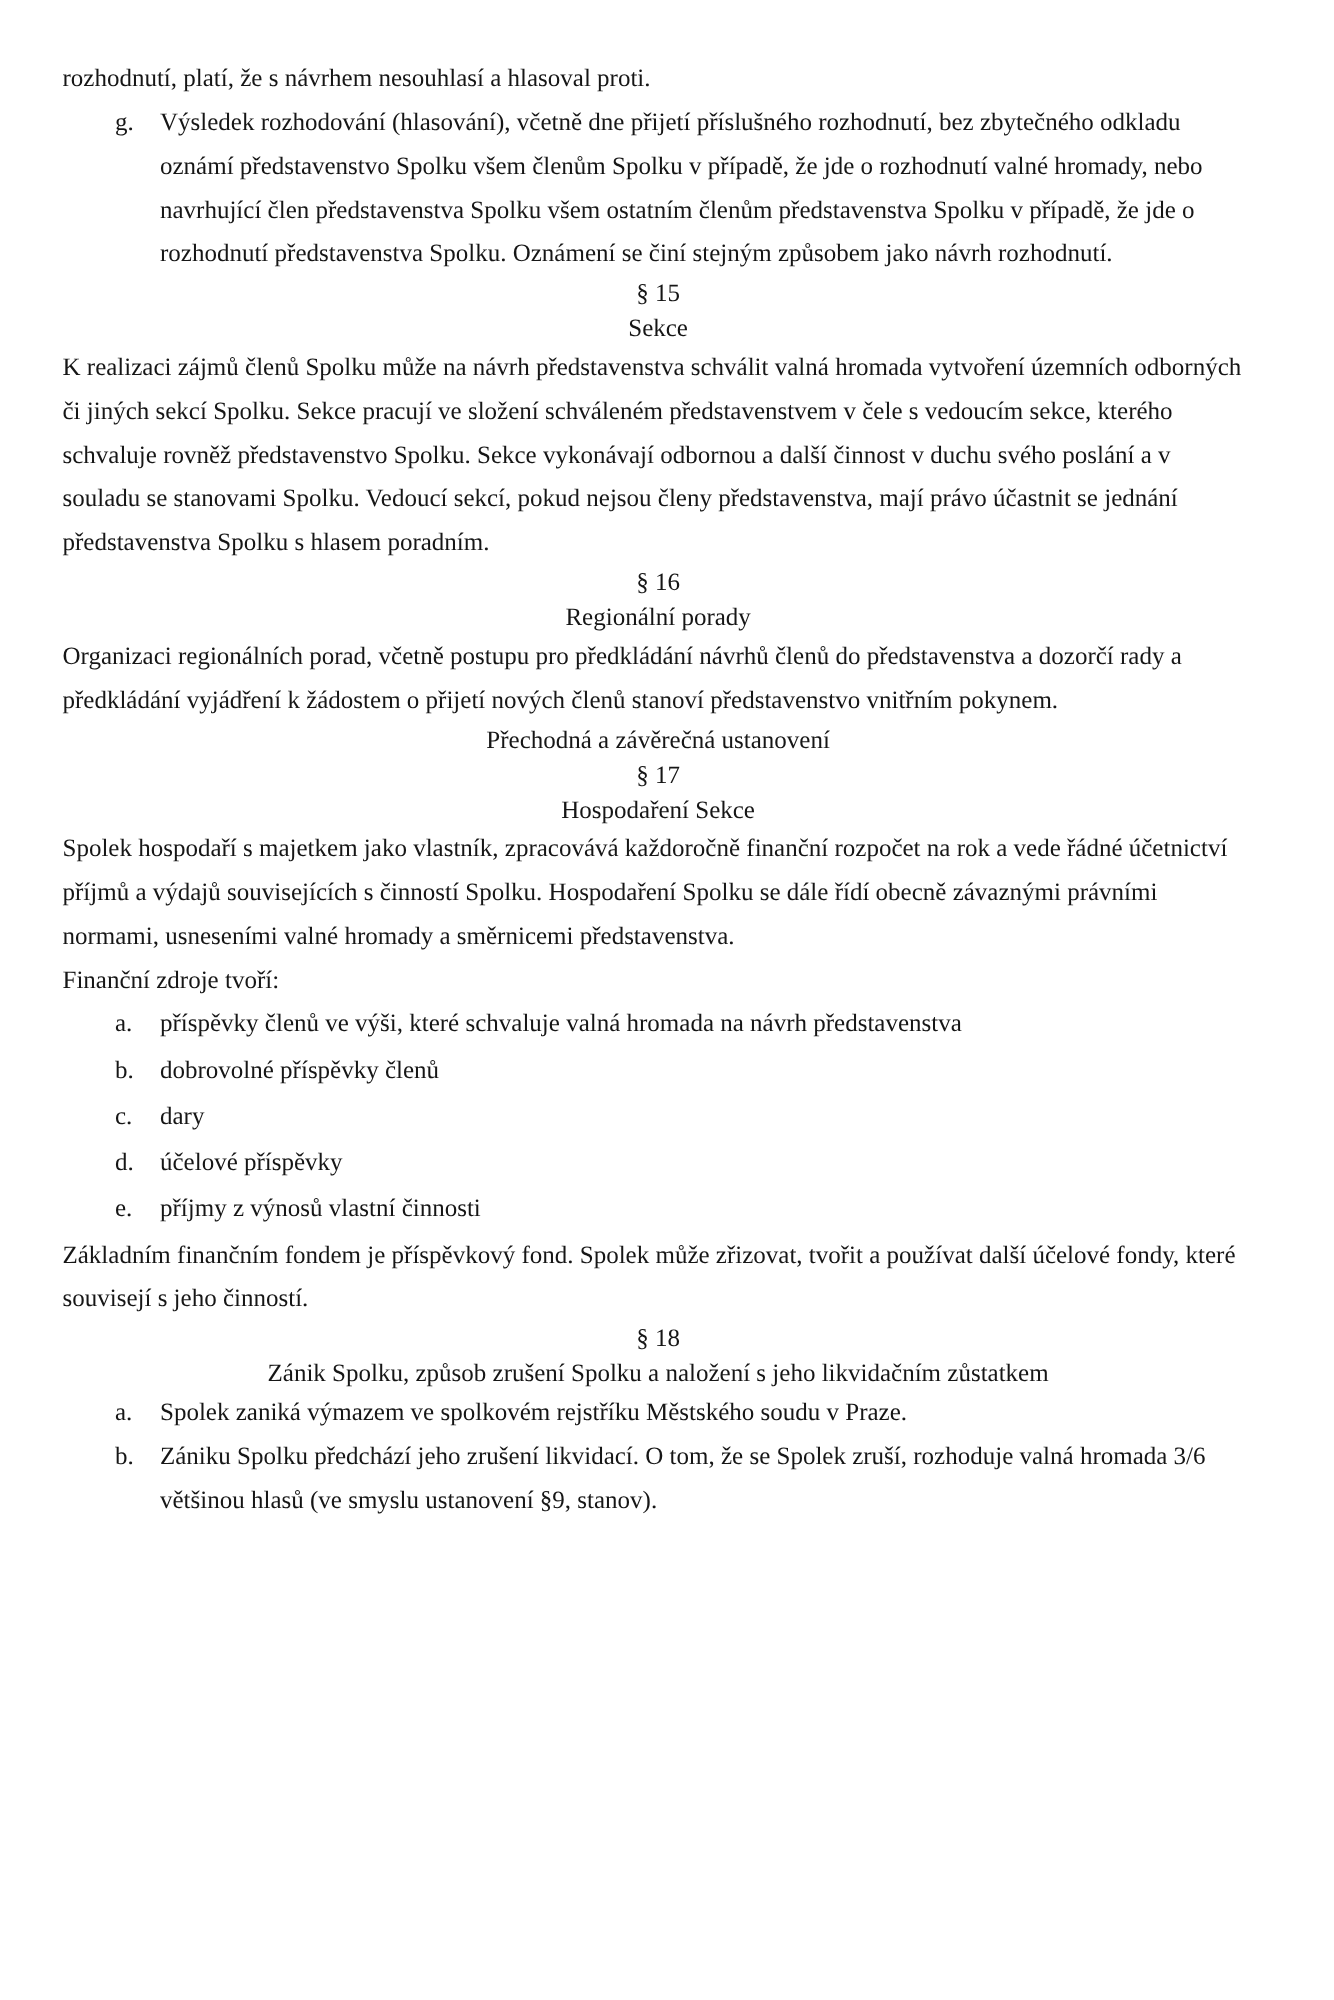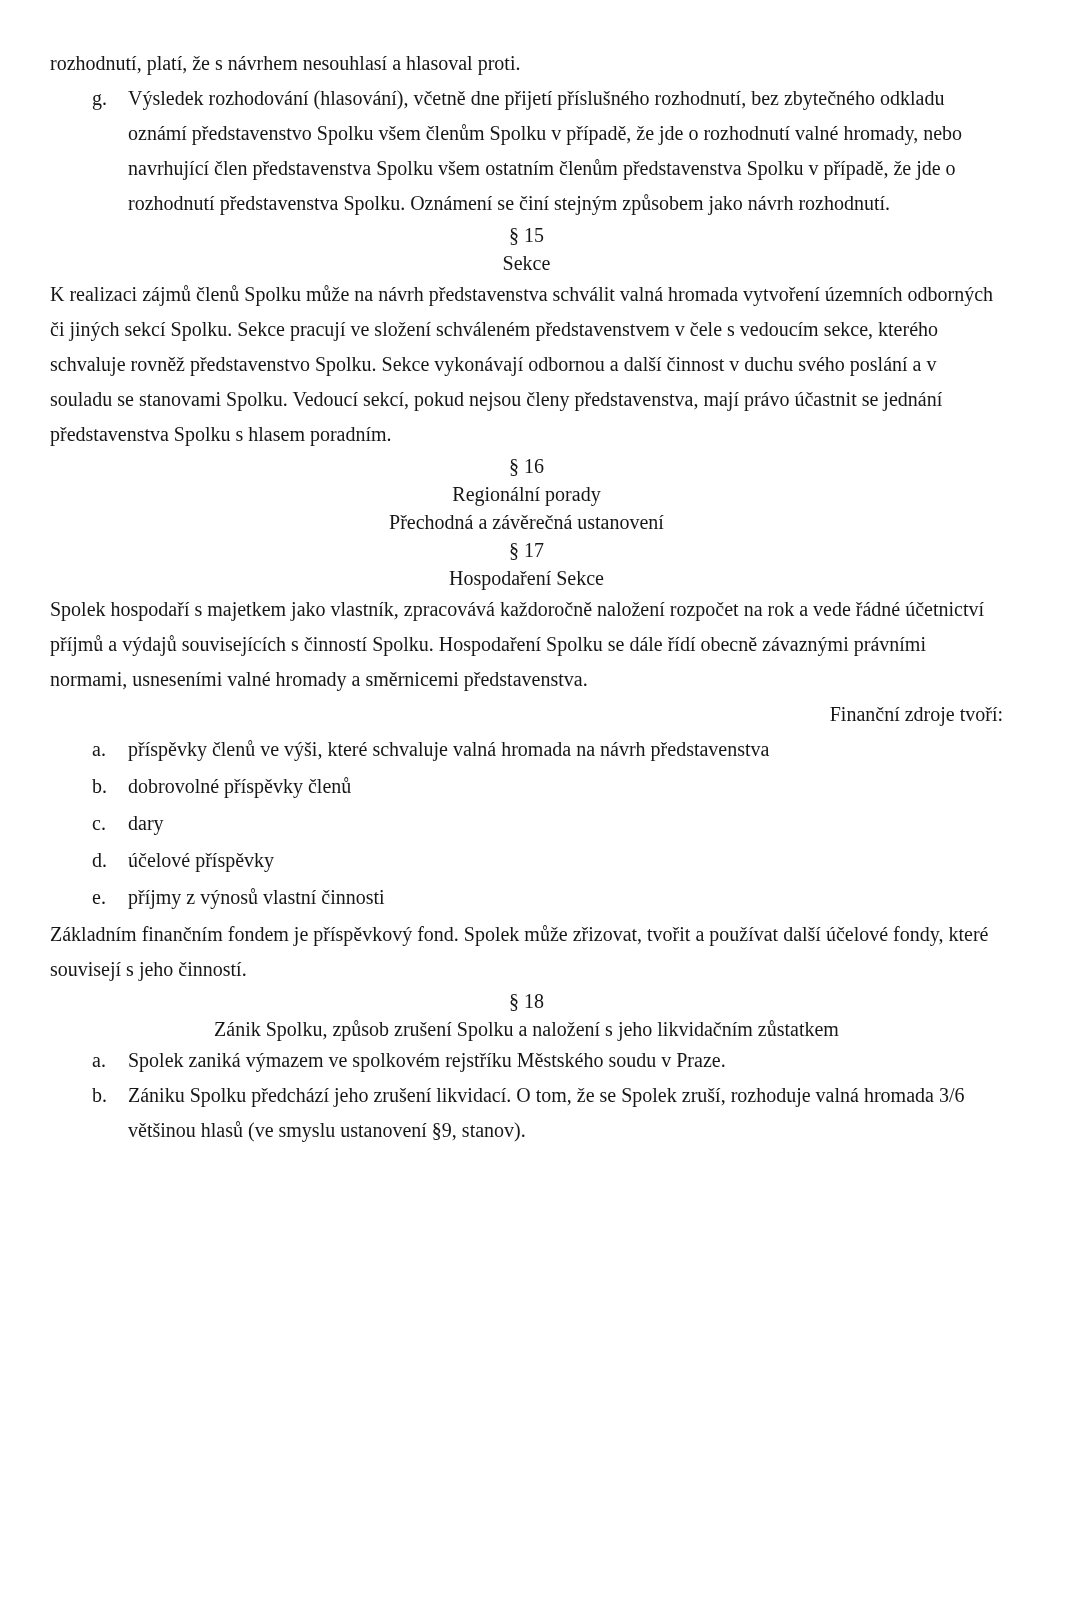--- a/index.html
+++ b/index.html
@@ -50,21 +50,21 @@
   .h-s15-title   { margin-top: 7px; }
   .s15-body      { margin-top: 14px; }
   .h-s16         { margin-top: 32px; }
   .h-s16-title   { margin-top: 5px; }
   .s16-body      { margin-top: 12px; }
   .h-part        { margin-top: 82px; }
   .h-part-sub    { margin-top: 18px; }
   .h-s17         { margin-top: 21px; }
   .h-s17-title   { margin-top: 0; }
   .s17-body      { margin-top: 14px; }
-  .finance-intro { margin-top: 10px; line-height: 35px; text-align: right; }
+  .finance-intro { margin-top: 10px; line-height: 35px; }
   .finance-list  { margin-top: 11px; }
   .finance-list .hang { margin-bottom: 2px; }
   .s17-closing   { margin-top: 2px; }
   .h-s18         { margin-top: 14px; }
   .h-s18-title   { margin-top: 3px; }
   .s18-list      { margin-top: 13px; }
 </style>
 </head>
 <body>
 
@@ -76,26 +76,27 @@
     <span class="marker">g.</span>
     <span class="text">Výsledek rozhodování (hlasování), včetně dne přijetí příslušného rozhodnutí, bez zbytečného odkladu oznámí představenstvo Spolku všem členům Spolku v případě, že jde o rozhodnutí valné hromady, nebo navrhující člen představenstva Spolku všem ostatním členům představenstva Spolku v případě, že jde o rozhodnutí představenstva Spolku. Oznámení se činí stejným způsobem jako návrh rozhodnutí.</span>
   </div>
 
   <p class="heading h-s15">§ 15</p>
   <p class="heading h-s15-title">Sekce</p>
   <p class="bodyline s15-body">K realizaci zájmů členů Spolku může na návrh představenstva schválit valná hromada vytvoření územních odborných či jiných sekcí Spolku. Sekce pracují ve složení schváleném představenstvem v čele s vedoucím sekce, kterého schvaluje rovněž představenstvo Spolku. Sekce vykonávají odbornou a další činnost v duchu svého poslání a v souladu se stanovami Spolku. Vedoucí sekcí, pokud nejsou členy představenstva, mají právo účastnit se jednání představenstva Spolku s hlasem poradním.</p>
 
   <p class="heading h-s16">§ 16</p>
   <p class="heading h-s16-title">Regionální porady</p>
+  <p class="bodyline s16-body">Organizaci regionálních porad, včetně postupu pro předkládání návrhů členů do představenstva a dozorčí rady a předkládání vyjádření k žádostem o přijetí nových členů stanoví představenstvo vnitřním pokynem.</p>
 
   <p class="heading h-part-sub">Přechodná a závěrečná ustanovení</p>
 
   <p class="heading h-s17">§ 17</p>
   <p class="heading h-s17-title">Hospodaření Sekce</p>
-  <p class="bodyline s17-body">Spolek hospodaří s majetkem jako vlastník, zpracovává každoročně naložení rozpočet na rok a vede řádné účetnictví příjmů a výdajů souvisejících s činností Spolku. Hospodaření Spolku se dále řídí obecně závaznými právními normami, usneseními valné hromady a směrnicemi představenstva.</p>
+  <p class="bodyline s17-body">Spolek hospodaří s majetkem jako vlastník, zpracovává každoročně finanční rozpočet na rok a vede řádné účetnictví příjmů a výdajů souvisejících s činností Spolku. Hospodaření Spolku se dále řídí obecně závaznými právními normami, usneseními valné hromady a směrnicemi představenstva.</p>
 
   <p class="finance-intro">Finanční zdroje tvoří:</p>
 
   <div class="finance-list block">
     <div class="hang">
       <span class="marker">a.</span>
       <span class="text">příspěvky členů ve výši, které schvaluje valná hromada na návrh představenstva</span>
     </div>
     <div class="hang">
       <span class="marker">b.</span>

